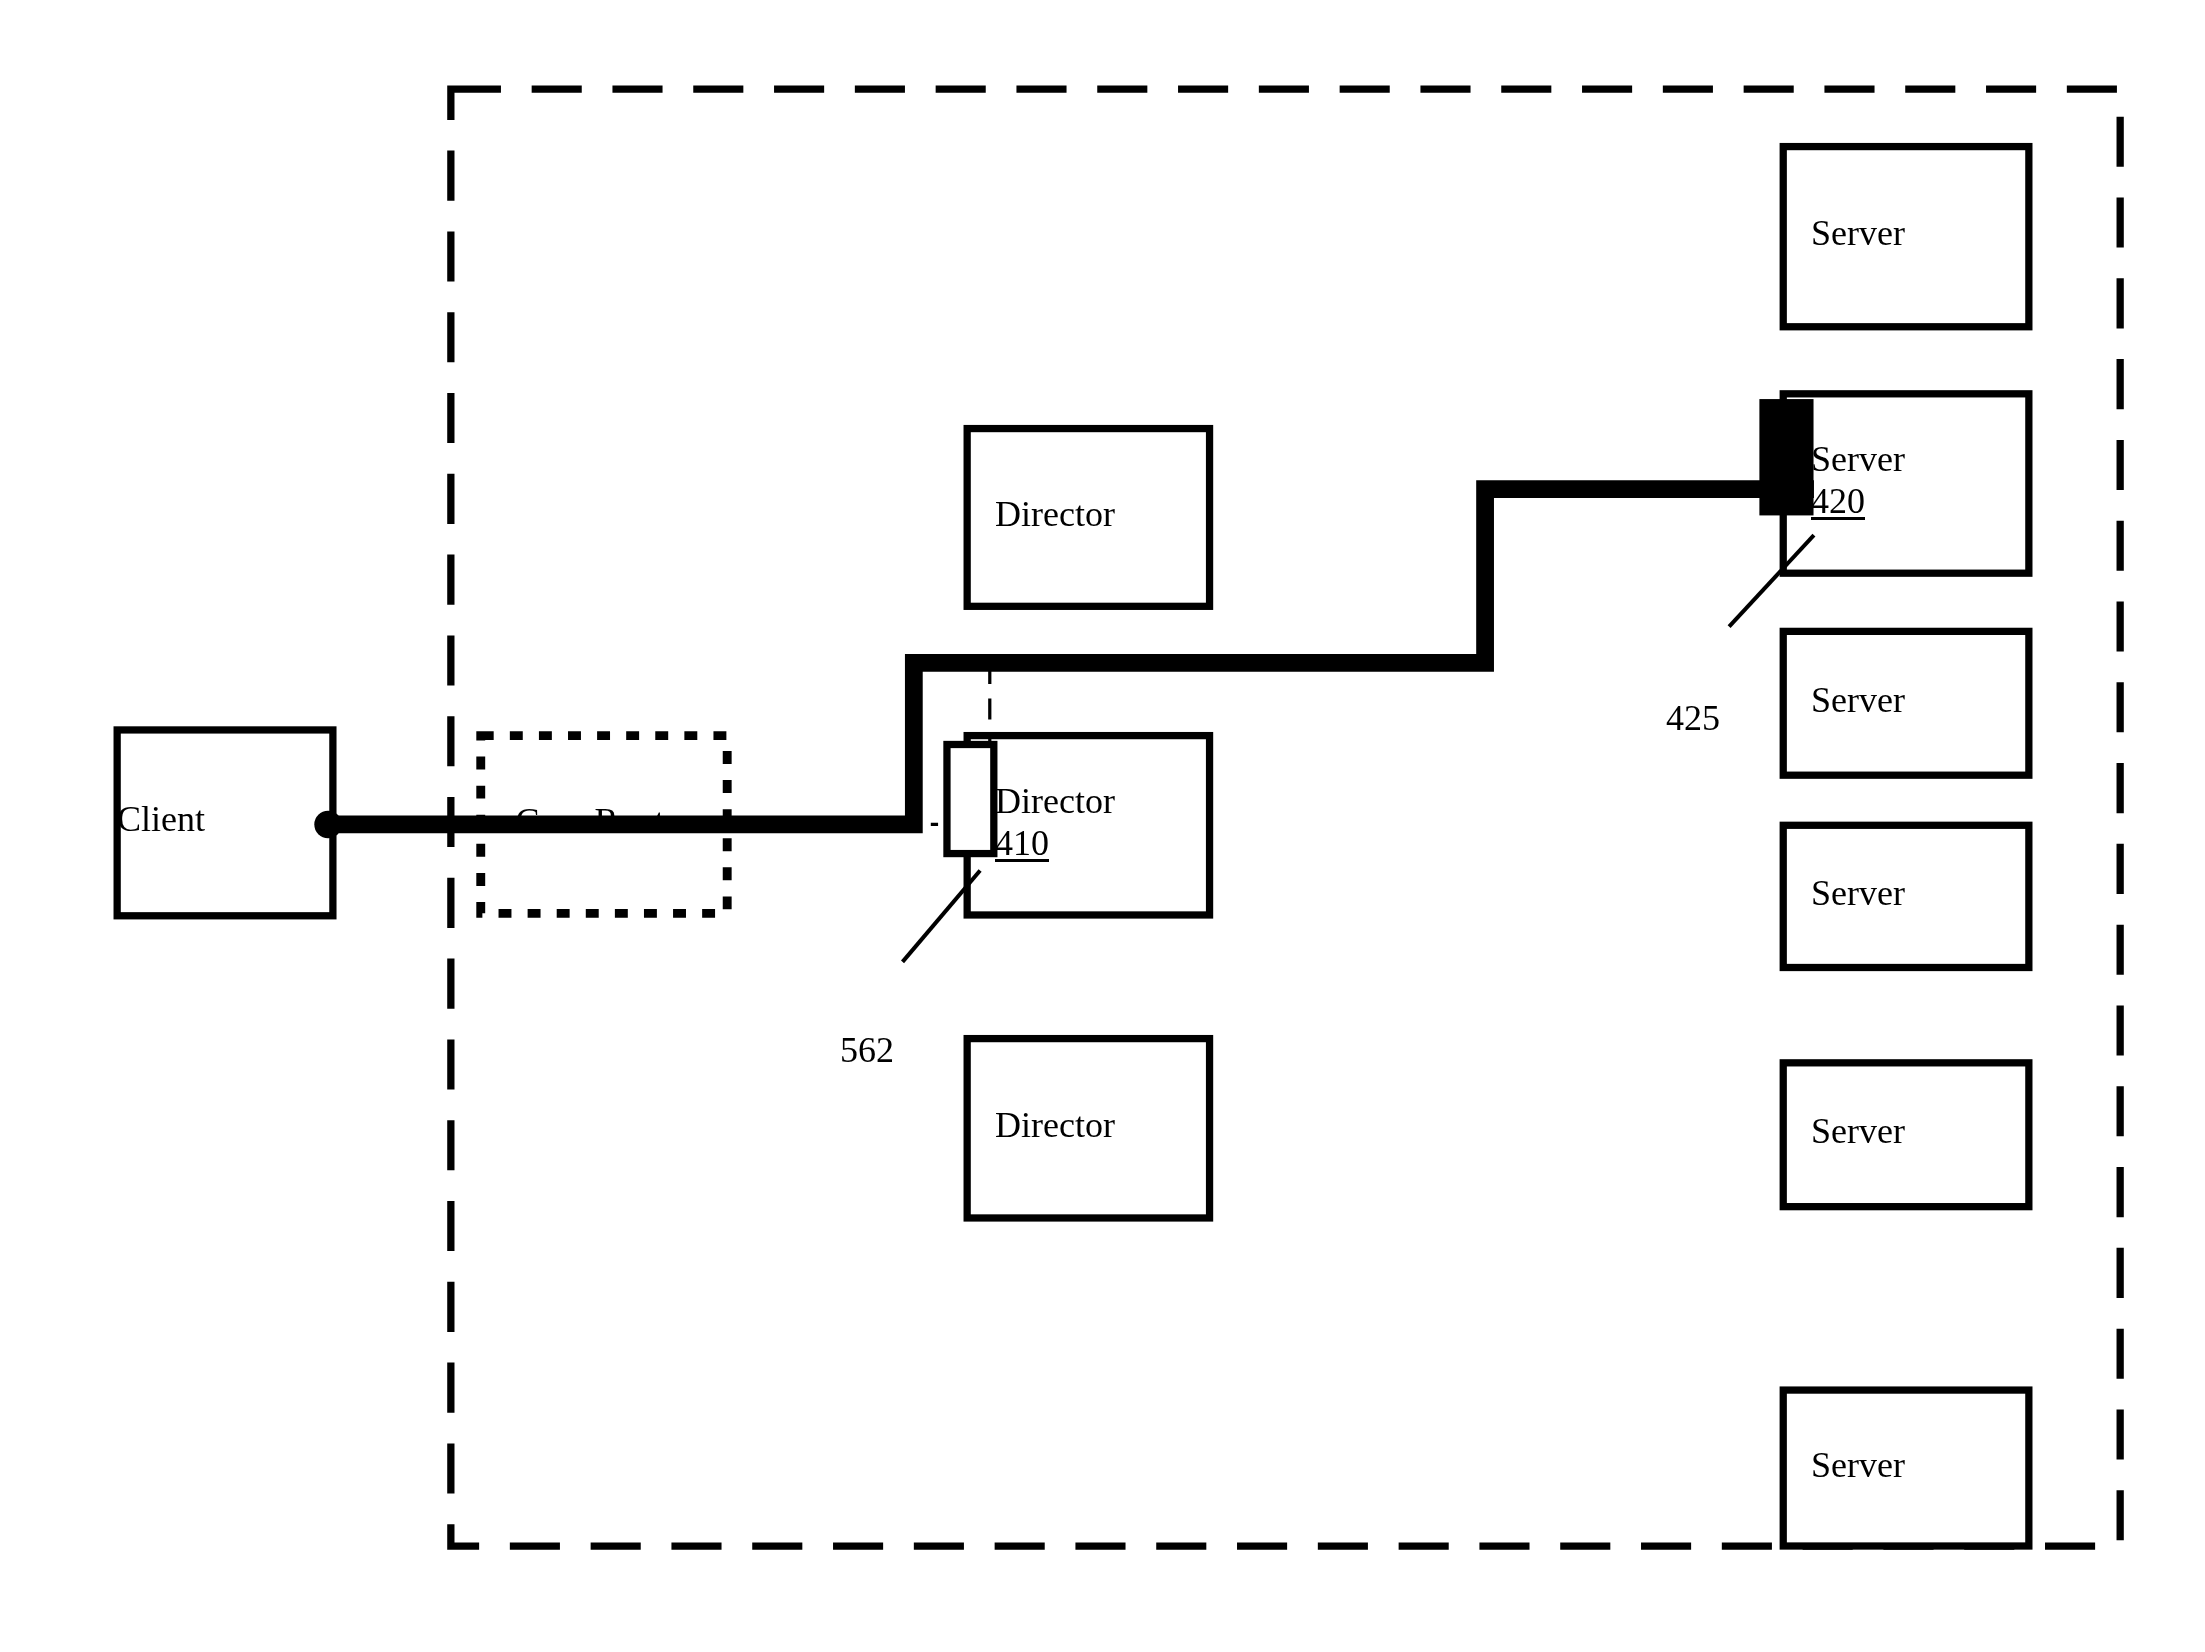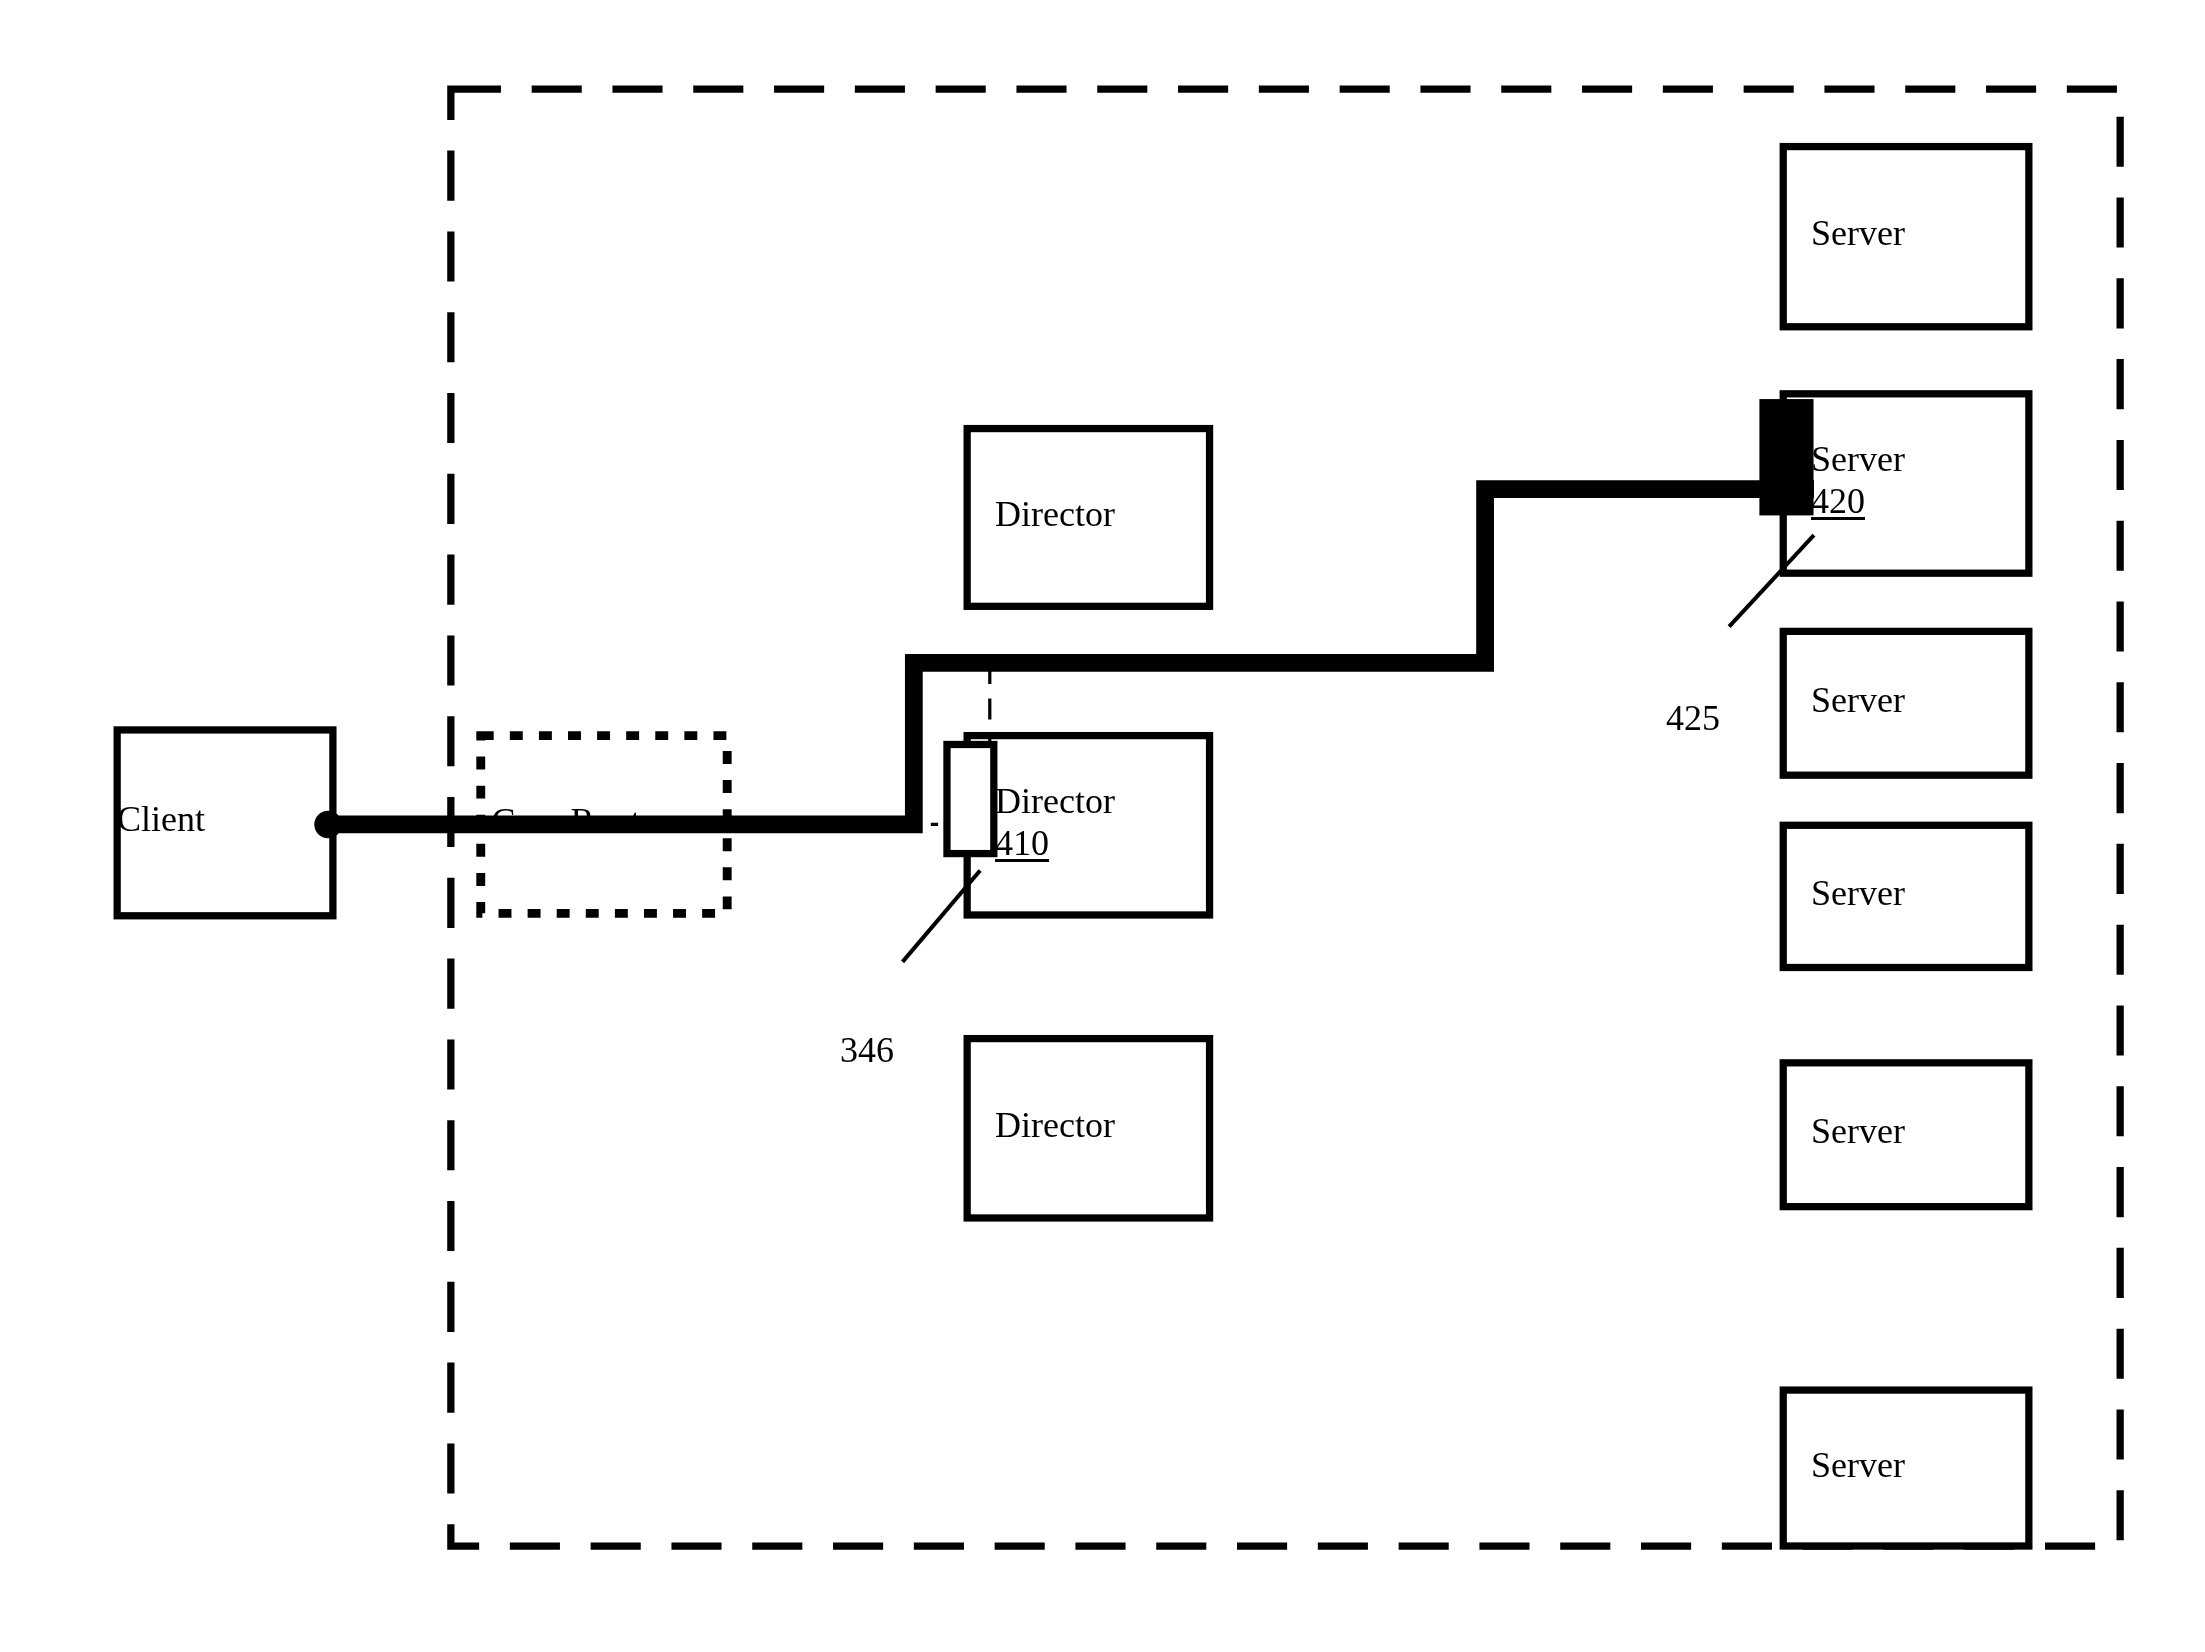--- a/index.html
+++ b/index.html
@@ -95,32 +95,32 @@
 
     <line id="leader-415" x1="1117" y1="1190" x2="1213" y2="1077" stroke="#000000" stroke-width="5"></line>
     <line id="leader-425" x1="2140" y1="775" x2="2245" y2="662" stroke="#000000" stroke-width="5"></line>
 
   </svg>
 
   <div id="client-label" class="node-label" style="left: 117px; top: 798px; width: 216px;">
     <span>Client</span>
   </div>
 
-  <div id="core-router-label" class="router-label" style="left: 457px; top: 800px; width: 246px;">
+  <div id="core-router-label" class="router-label" style="left: 481px; top: 800px; width: 246px;">
     <span>Core Router</span>
   </div>
 
   <div id="text-layer">
       <div class="node-label" style="left: 995px; width: 215px; top: 493px;"><span>Director</span></div>
       <div class="node-label" style="left: 995px; width: 215px; top: 780px;"><span>Director</span><span class="ref">410</span></div>
       <div class="node-label" style="left: 995px; width: 215px; top: 1104px;"><span>Director</span></div>
       <div class="node-label" style="left: 1811px; width: 218px; top: 212px;"><span>Server</span></div>
       <div class="node-label" style="left: 1811px; width: 218px; top: 438px;"><span>Server</span><span class="ref">420</span></div>
       <div class="node-label" style="left: 1811px; width: 218px; top: 679px;"><span>Server</span></div>
       <div class="node-label" style="left: 1811px; width: 218px; top: 872px;"><span>Server</span></div>
       <div class="node-label" style="left: 1811px; width: 218px; top: 1110px;"><span>Server</span></div>
       <div class="node-label" style="left: 1811px; width: 218px; top: 1444px;"><span>Server</span></div>
-      <div class="ref-label" style="left: 840px; top: 1000px;">346</div>
+      <div class="ref-label" style="left: 840px; top: 1000px;">562</div>
       <div class="ref-label" style="left: 1666px; top: 668px;">425</div>
     </div>
 
 </div>
 
 
 </body></html>

